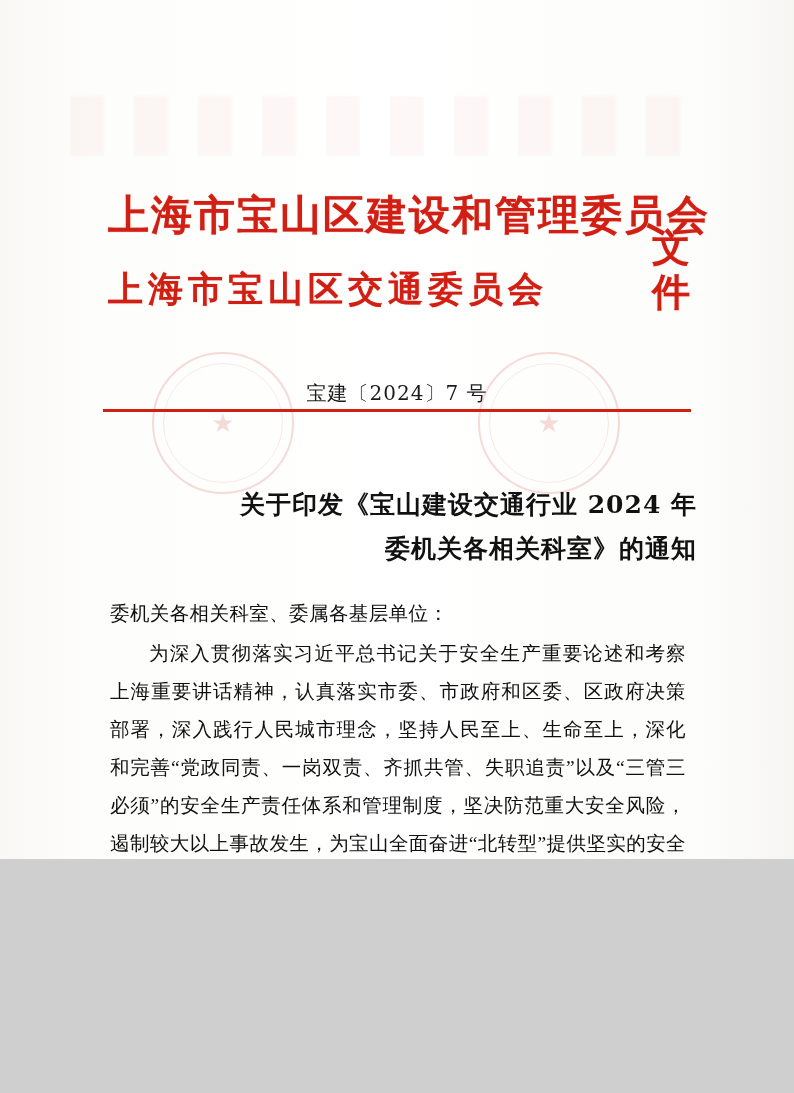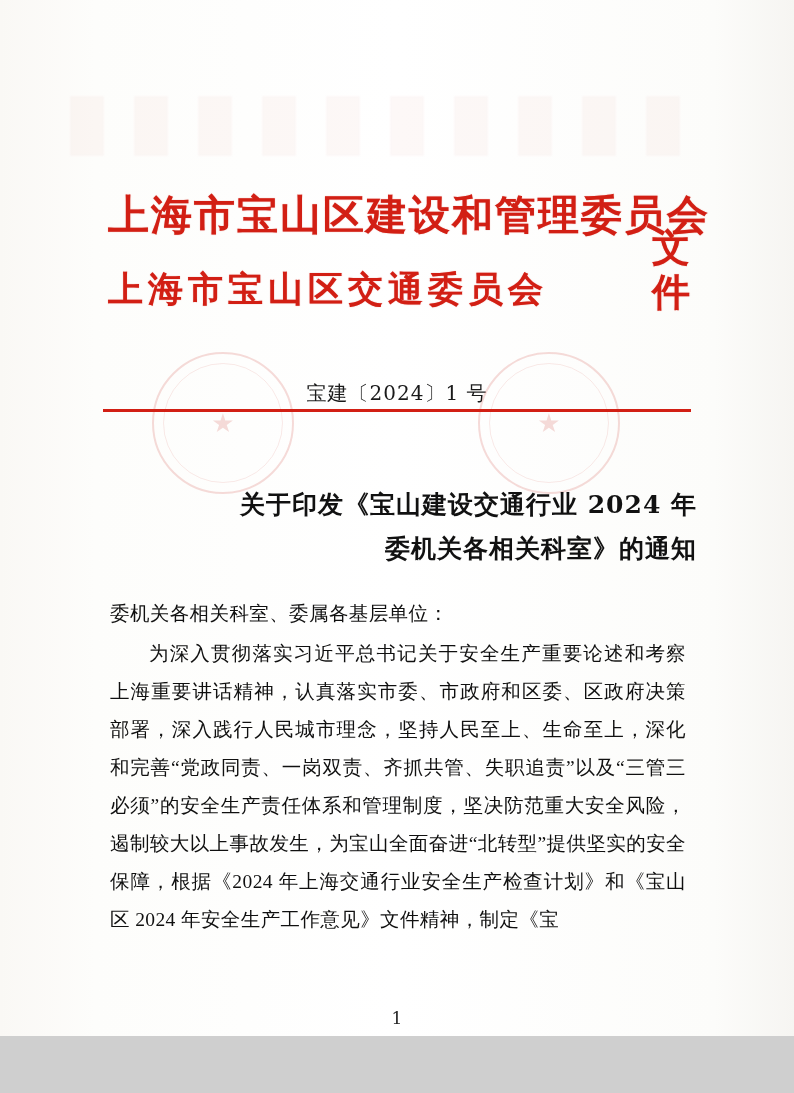--- a/index.html
+++ b/index.html
@@ -6,21 +6,21 @@
     margin: 0;
     padding: 0;
     background: #cfcfcf;
   }
   body {
     font-family: "DejaVu Serif", "Liberation Serif", serif;
   }
   .page {
     position: relative;
     width: 794px;
-    height: 1036px;
+    height: 859px;
     background: #f0abfc;
     overflow: hidden;
     box-sizing: border-box;
   }
   
   .paper-tint {
     position: absolute;
     inset: 0;
     background:
       linear-gradient(90deg, rgba(250,248,245,1) 0%, rgba(253,253,251,1) 12%, rgba(255,255,255,1) 50%, rgba(252,252,250,1) 90%, rgba(246,245,242,1) 100%);
@@ -201,21 +201,21 @@
   <div class="ghost-band"></div>
 
   <div class="masthead">
     <div class="mast-lines">
       <div class="mast-line first">上海市宝山区建设和管理委员会</div>
       <div class="mast-line second">上海市宝山区交通委员会</div>
     </div>
     <div class="mast-wen">文件</div>
   </div>
 
-  <div class="doc-number">宝建〔2024〕1 号</div>
+  <div class="doc-number">宝建〔2024〕7 号</div>
 
   <div class="red-rule"></div>
 
   <div class="seal seal-left">
     <span class="star">★</span>
   </div>
   <div class="seal seal-right">
     <span class="star">★</span>
   </div>
 

